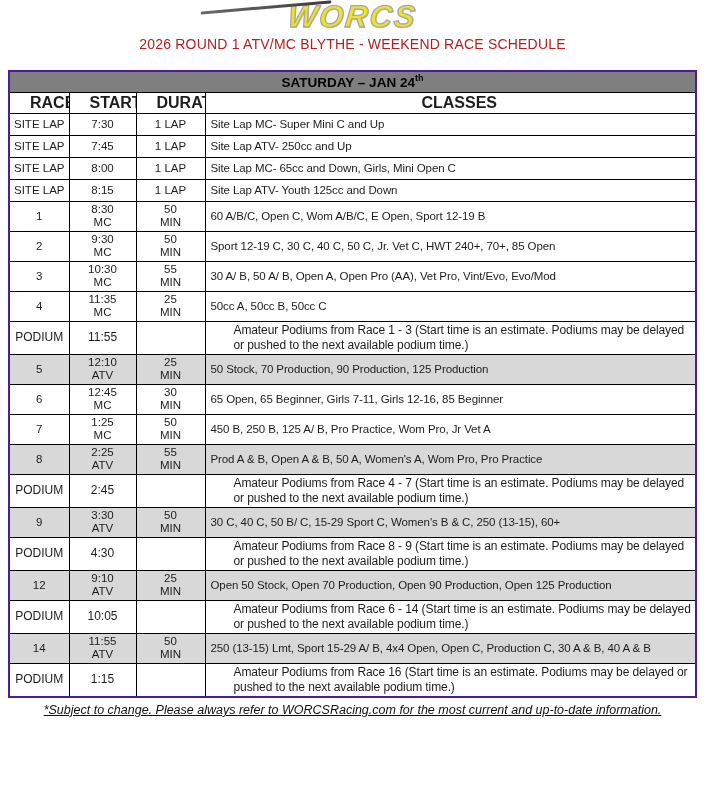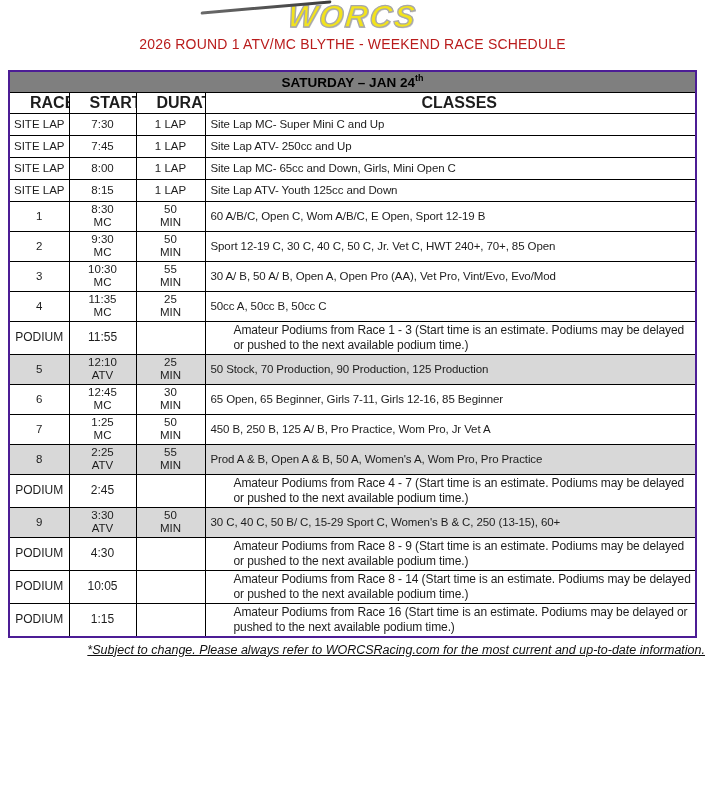--- a/index.html
+++ b/index.html
@@ -100,21 +100,21 @@
   }
   tr.podium td.cls {
     font-size: 12px;
     white-space: normal;
     line-height: 1.25;
     padding-left: 28px;
   }
   tr.shaded td { background: #d8d8d8; }
   
   .footer {
-    text-align: right;
+    text-align: center;
     font-size: 12.5px;
     font-style: italic;
     margin-top: 5px;
     color: #111;
   }
   .footer span { text-decoration: underline; }
 </style>
 </head>
 <body>
 
@@ -233,25 +233,37 @@
         <td class="">3:30<br>ATV</td>
         <td class="">50<br>MIN</td>
         <td class="cls">30 C, 40 C, 50 B/ C, 15-29 Sport C, Women's B &amp; C, 250 (13-15), 60+</td>
       </tr>
       <tr class="podium">
         <td class="">PODIUM</td>
         <td class="">4:30</td>
         <td class=""></td>
         <td class="cls">Amateur Podiums from Race 8 - 9 (Start time is an estimate. Podiums may be delayed or pushed to the next available podium time.)</td>
       </tr>
+      <tr class="race shaded">
+        <td class="">12</td>
+        <td class="">9:10<br>ATV</td>
+        <td class="">25<br>MIN</td>
+        <td class="cls">Open 50 Stock, Open 70 Production, Open 90 Production, Open 125 Production</td>
+      </tr>
       <tr class="podium">
         <td class="">PODIUM</td>
         <td class="">10:05</td>
         <td class=""></td>
-        <td class="cls">Amateur Podiums from Race 8 - 14 (Start time is an estimate. Podiums may be delayed or pushed to the next available podium time.)</td>
+        <td class="cls">Amateur Podiums from Race 6 - 14 (Start time is an estimate. Podiums may be delayed or pushed to the next available podium time.)</td>
+      </tr>
+      <tr class="race shaded">
+        <td class="">14</td>
+        <td class="">11:55<br>ATV</td>
+        <td class="">50<br>MIN</td>
+        <td class="cls">250 (13-15) Lmt, Sport 15-29 A/ B, 4x4 Open, Open C, Production C, 30 A &amp; B, 40 A &amp; B</td>
       </tr>
       <tr class="podium">
         <td class="">PODIUM</td>
         <td class="">1:15</td>
         <td class=""></td>
         <td class="cls">Amateur Podiums from Race 16 (Start time is an estimate. Podiums may be delayed or pushed to the next available podium time.)</td>
       </tr>
     </tbody>
 </table>
 

